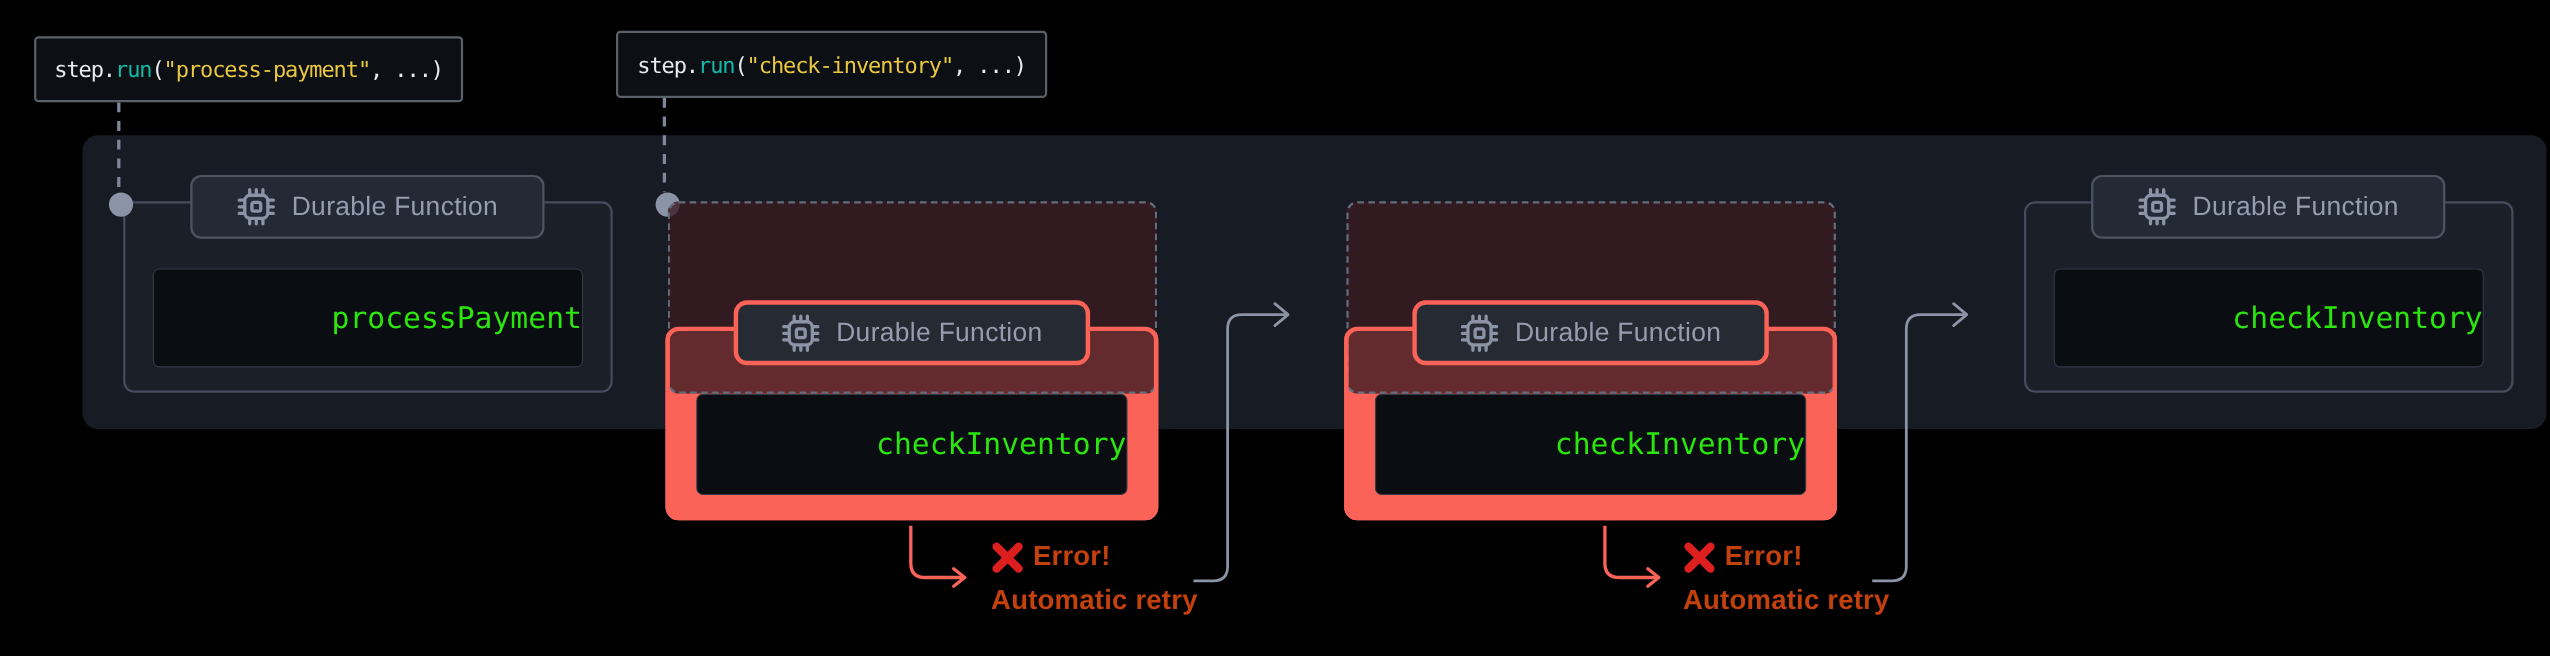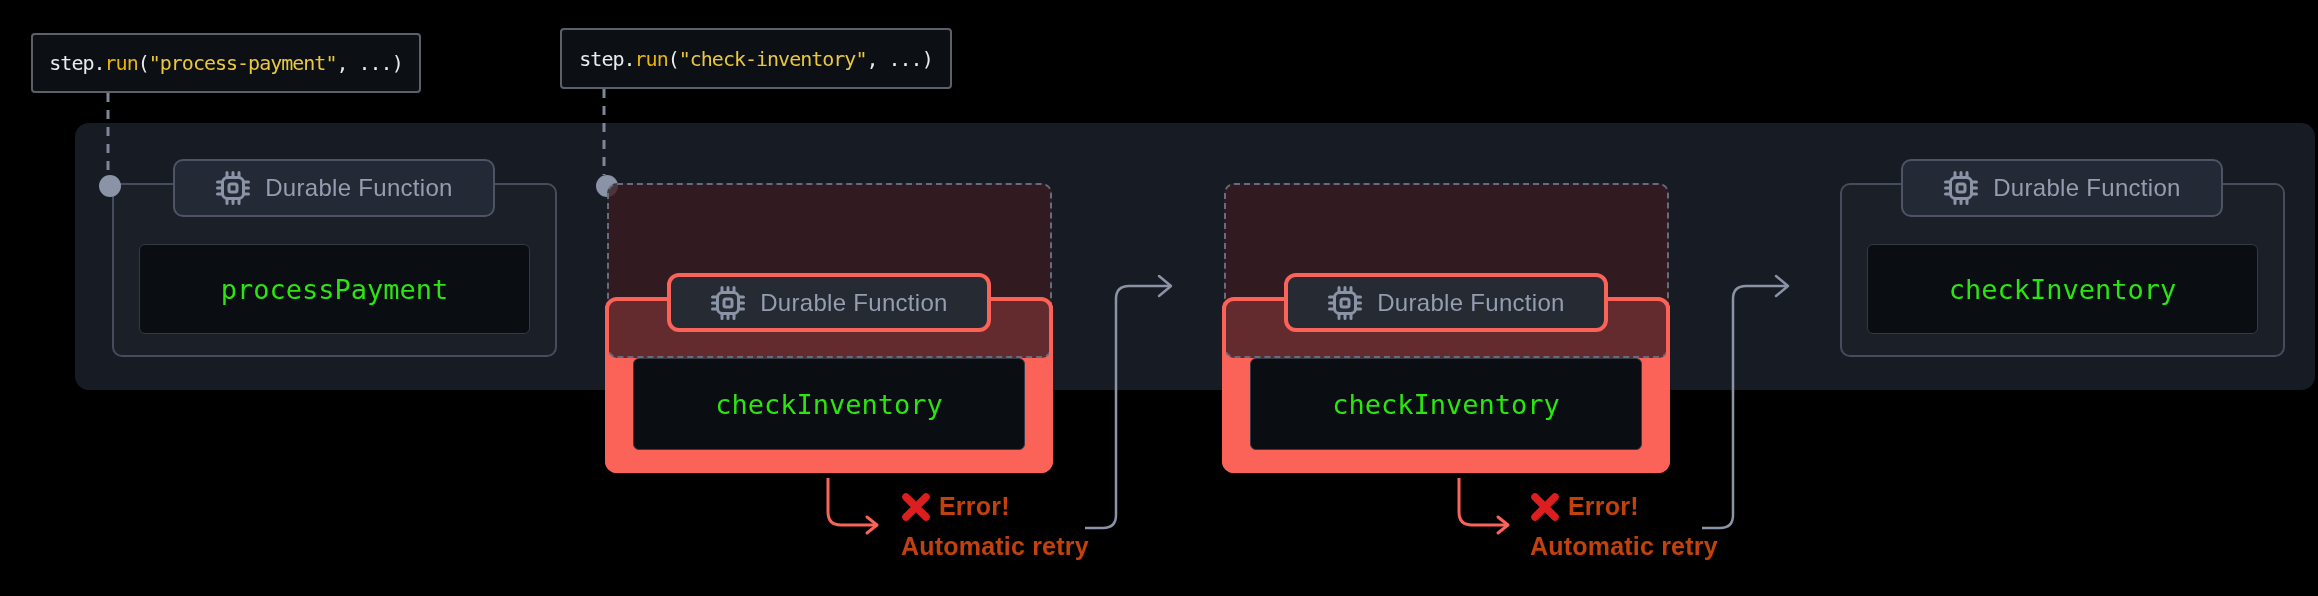--- a/index.html
+++ b/index.html
@@ -11,41 +11,41 @@
   .container { position:absolute; left:75px; top:123px; width:2240px; height:267px;
                background:#171b23; border-radius:14px; }
 
   
   .tooltip { position:absolute; background:#0c0f14; border:2px solid #5a6169; border-radius:4px;
              display:flex; align-items:center; justify-content:center;
              font-family:"DejaVu Sans Mono", monospace; font-size:20px; letter-spacing:-1px;
              color:#e9ecee; white-space:pre; }
   .tooltip-1 { left:31px; top:33px; width:390px; height:60px; }
   .tooltip-2 { left:560px; top:28px; width:392px; height:61px; }
-  .tk-g { color:#eab308;text-align:center; } .tk-y { color:#e9c73e; }
+  .tk-g { color:#14b8a6;text-align:center; } .tk-y { color:#e9c73e; }
 
   .stem { position:absolute; }
   .dot { position:absolute; width:22px; height:22px; border-radius:50%; background:#8b93a7; }
 
   
   .group { position:absolute; }
   .group-normal { width:445px; height:198px; }
   .group-error  { width:460px; height:290px; }
 
   .gbox { position:absolute; left:0; top:24px; width:445px; height:174px;
           border:2px solid #454d5c; border-radius:10px; background:#1a1f28; }
 
   .tab { position:absolute; display:flex; align-items:center; justify-content:center; gap:14px;
          border-radius:10px; z-index:4; }
   .tab-normal { left:61px; top:0; width:322px; height:58px; background:#242a35; border:2px solid #4d5565; }
   .tab-red    { left:62px; top:90px; width:324px; height:59px; background:#262b33; border:4px solid #fb6358; border-radius:12px; }
   .tab-label { color:#959db0; font-size:24px; font-weight:500; letter-spacing:.3px; }
 
   .codebox { position:absolute; background:#0a0d12; border:1px solid #333a46; border-radius:6px;
-             display:flex; align-items:center; justify-content:center; z-index:5; }
+             display:flex; align-items:center; justify-content:flex-end; z-index:5; }
   .codebox-normal { left:27px; top:85px; width:391px; height:90px; }
   .codebox-error  { left:28px; top:175px; width:392px; height:92px; }
   .code { font-family:"DejaVu Sans Mono", monospace; font-size:27px; color:#2be50f; }
 
   
   .redfill { position:absolute; left:0; top:114px; width:448px; height:176px;
              background:#fb6358; border-radius:12px; z-index:1; }
   .ghost   { position:absolute; left:2px; top:0; width:445px; height:175px;
              border:2px dashed #656d7c; border-radius:10px; background:rgba(56,27,33,.78); z-index:2; }
   .redline { position:absolute; left:0; top:114px; width:448px; height:176px;

